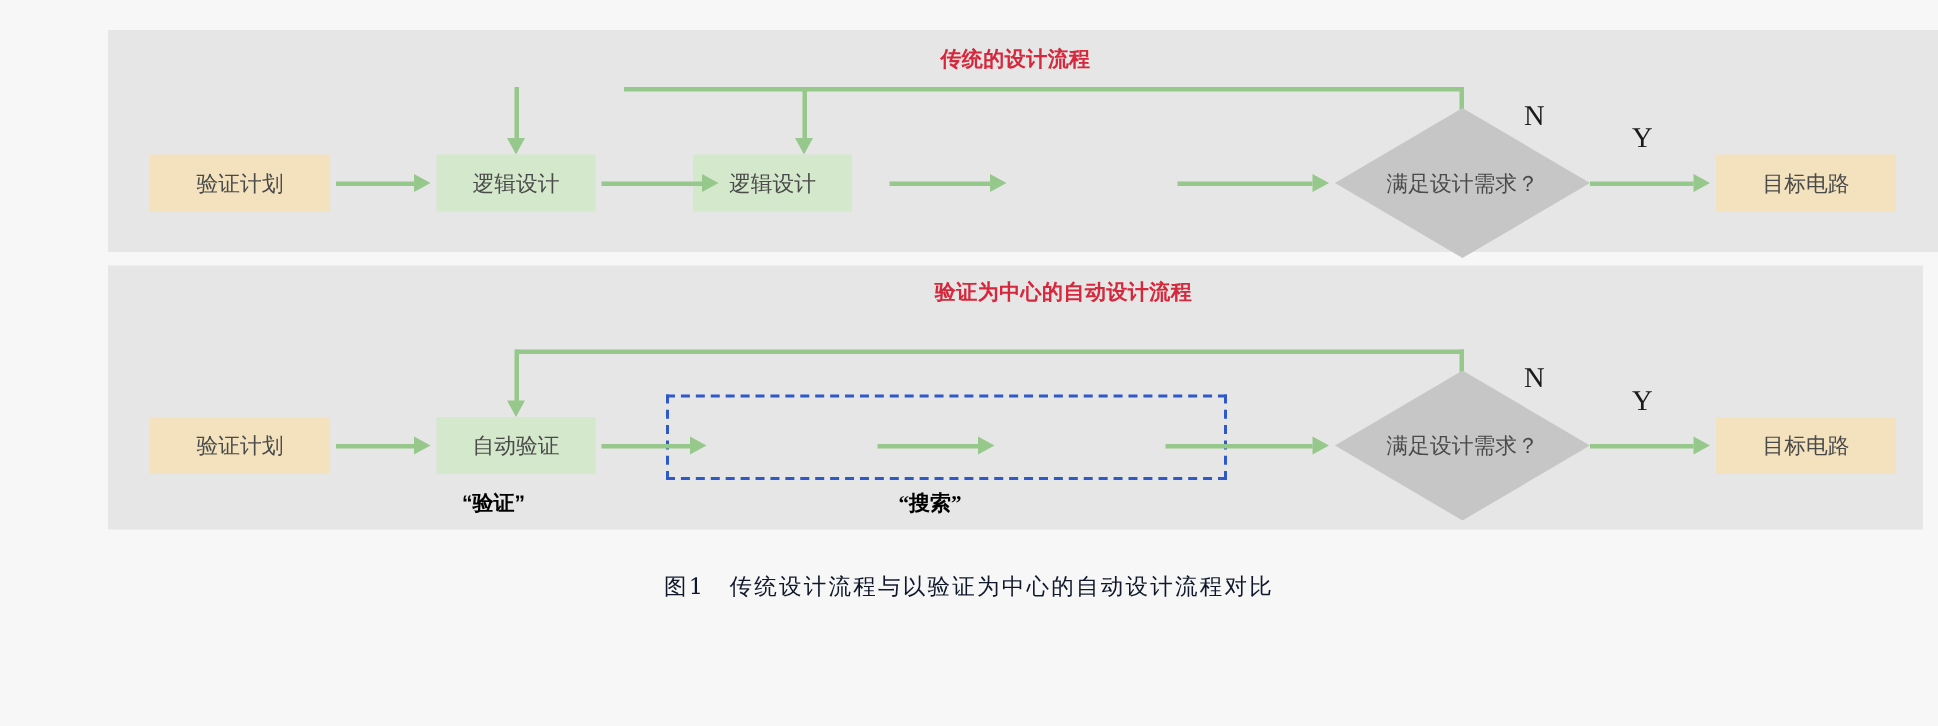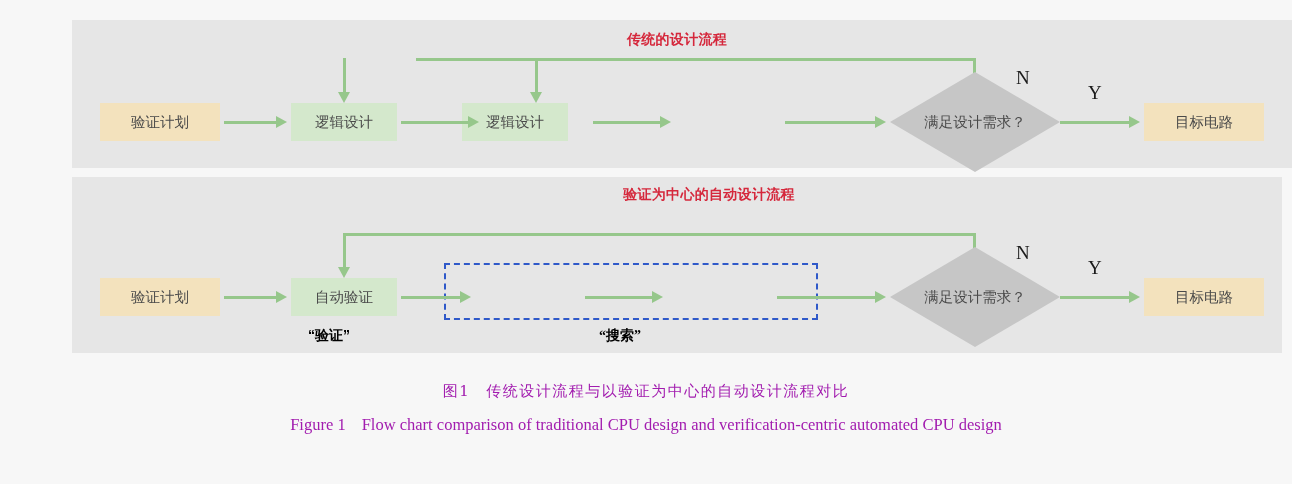--- a/index.html
+++ b/index.html
@@ -111,21 +111,21 @@
     font-weight: bold;
     font-size: 14px;
     white-space: nowrap;
   }
 
   
   .caption {
     position: absolute;
     width: 1292px;
     text-align: center;
-    color: #a21caf;
+    color: #0f172a;
     white-space: nowrap;
   }
   #caption-cn {
     top: 382px;
     font-size: 15px;
     font-family: "DejaVu Serif", "Liberation Serif", serif;
     letter-spacing: 1.5px;
   }
   #caption-en {
     top: 415px;
@@ -241,17 +241,14 @@
     <div class="branch-label" style="left:1016px; top:80px;">Y</div>
 
     <div class="annot" style="left:236px; top:150px;">“验证”</div>
     <div class="annot" style="left:527px; top:150px;font-family:Liberation Serif, serif;">“搜索”</div>
   </div>
 
   <div class="caption" id="caption-cn">
     <span>图1</span><span class="cap-gap"></span><span>传统设计流程与以验证为中心的自动设计流程对比</span>
   </div>
 
-  <div class="caption" id="caption-en">
-    <span>Figure 1</span><span class="cap-gap"></span><span>Flow chart comparison of traditional CPU design and verification-centric automated CPU design</span>
-  </div>
 
 </div>
 
 </body></html>

